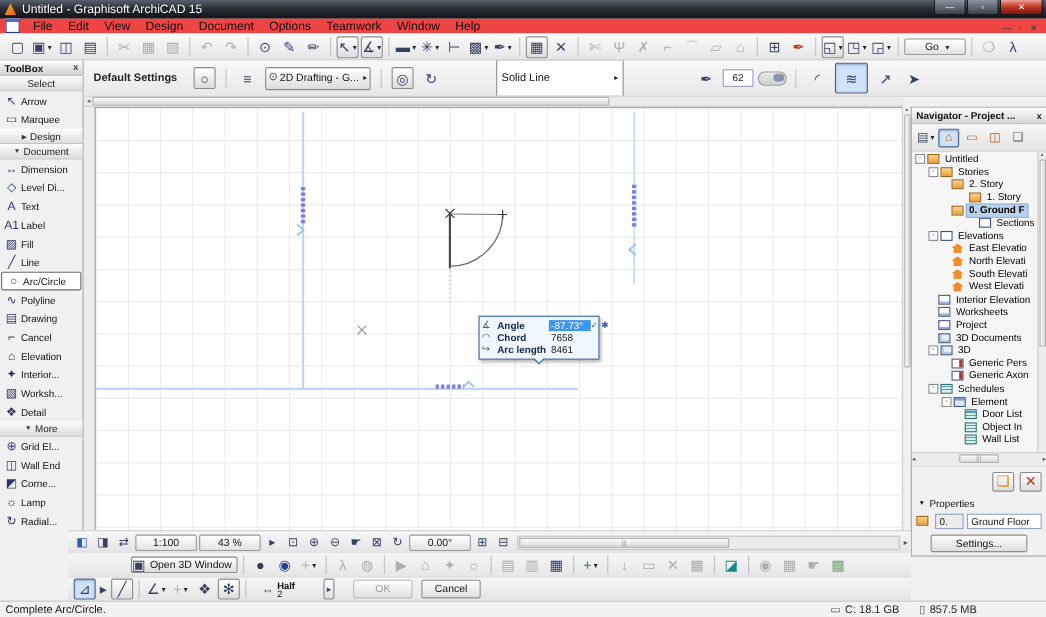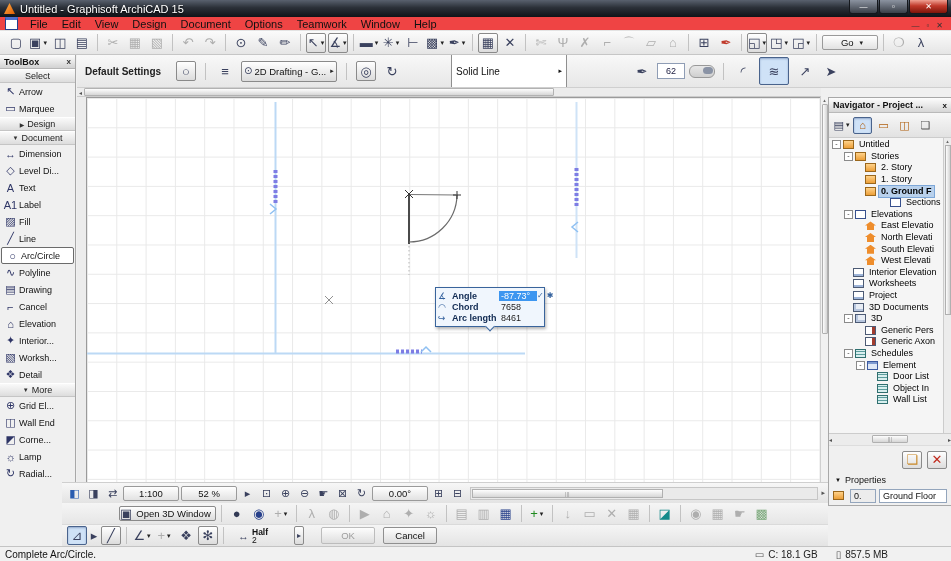--- a/index.html
+++ b/index.html
@@ -554,21 +554,21 @@
           <div class="trow" style="padding-left: 15px;">
             <span class="exp">-</span>
             <span class="ti folder"></span>
             <span class="tlabel">Stories</span>
           </div>
           <div class="trow" style="padding-left: 27px;">
             <span class="noexp"></span>
             <span class="ti folder"></span>
             <span class="tlabel">2. Story</span>
           </div>
-          <div class="trow" style="padding-left: 27px;">
+          <div class="trow" style="padding-left: 43px;">
             <span class="noexp"></span>
             <span class="ti folder"></span>
             <span class="tlabel">1. Story</span>
           </div>
           <div class="trow sel" style="padding-left: 27px;">
             <span class="noexp"></span>
             <span class="ti folder"></span>
             <span class="tlabel">0. Ground F</span>
           </div>
           <div class="trow" style="padding-left: 20px; margin-left: 32px;">
@@ -681,38 +681,41 @@
     </div>
     <div id="navprops-header">
       <span class="arr">▼</span>
       <span>Properties</span>
     </div>
     <div id="navfields">
       <span class="ti folder"></span>
       <span class="field small">0.</span>
       <span class="field grow">Ground Floor</span>
     </div>
+    <div id="navsettings">
+      <span class="pushbtn">Settings...</span>
+    </div>
   </div>
 
   <div id="bottombar">
     <span id="bb-items" style="display:flex;align-items:center">
         <span class="tbtn">
           <span class="g" style="color: rgb(42, 93, 176);">◧</span>
         </span>
         <span class="tbtn">
           <span class="g">◨</span>
         </span>
         <span class="tbtn">
           <span class="g">⇄</span>
         </span>
         <span class="tbtn txtbtn">
           <span class="t">1:100</span>
         </span>
         <span class="tbtn txtbtn">
-          <span class="t">52 %</span>
+          <span class="t">43 %</span>
         </span>
         <span class="tbtn sm">
           <span class="g">▸</span>
         </span>
         <span class="tbtn">
           <span class="g">⊡</span>
         </span>
         <span class="tbtn">
           <span class="g">⊕</span>
         </span>

